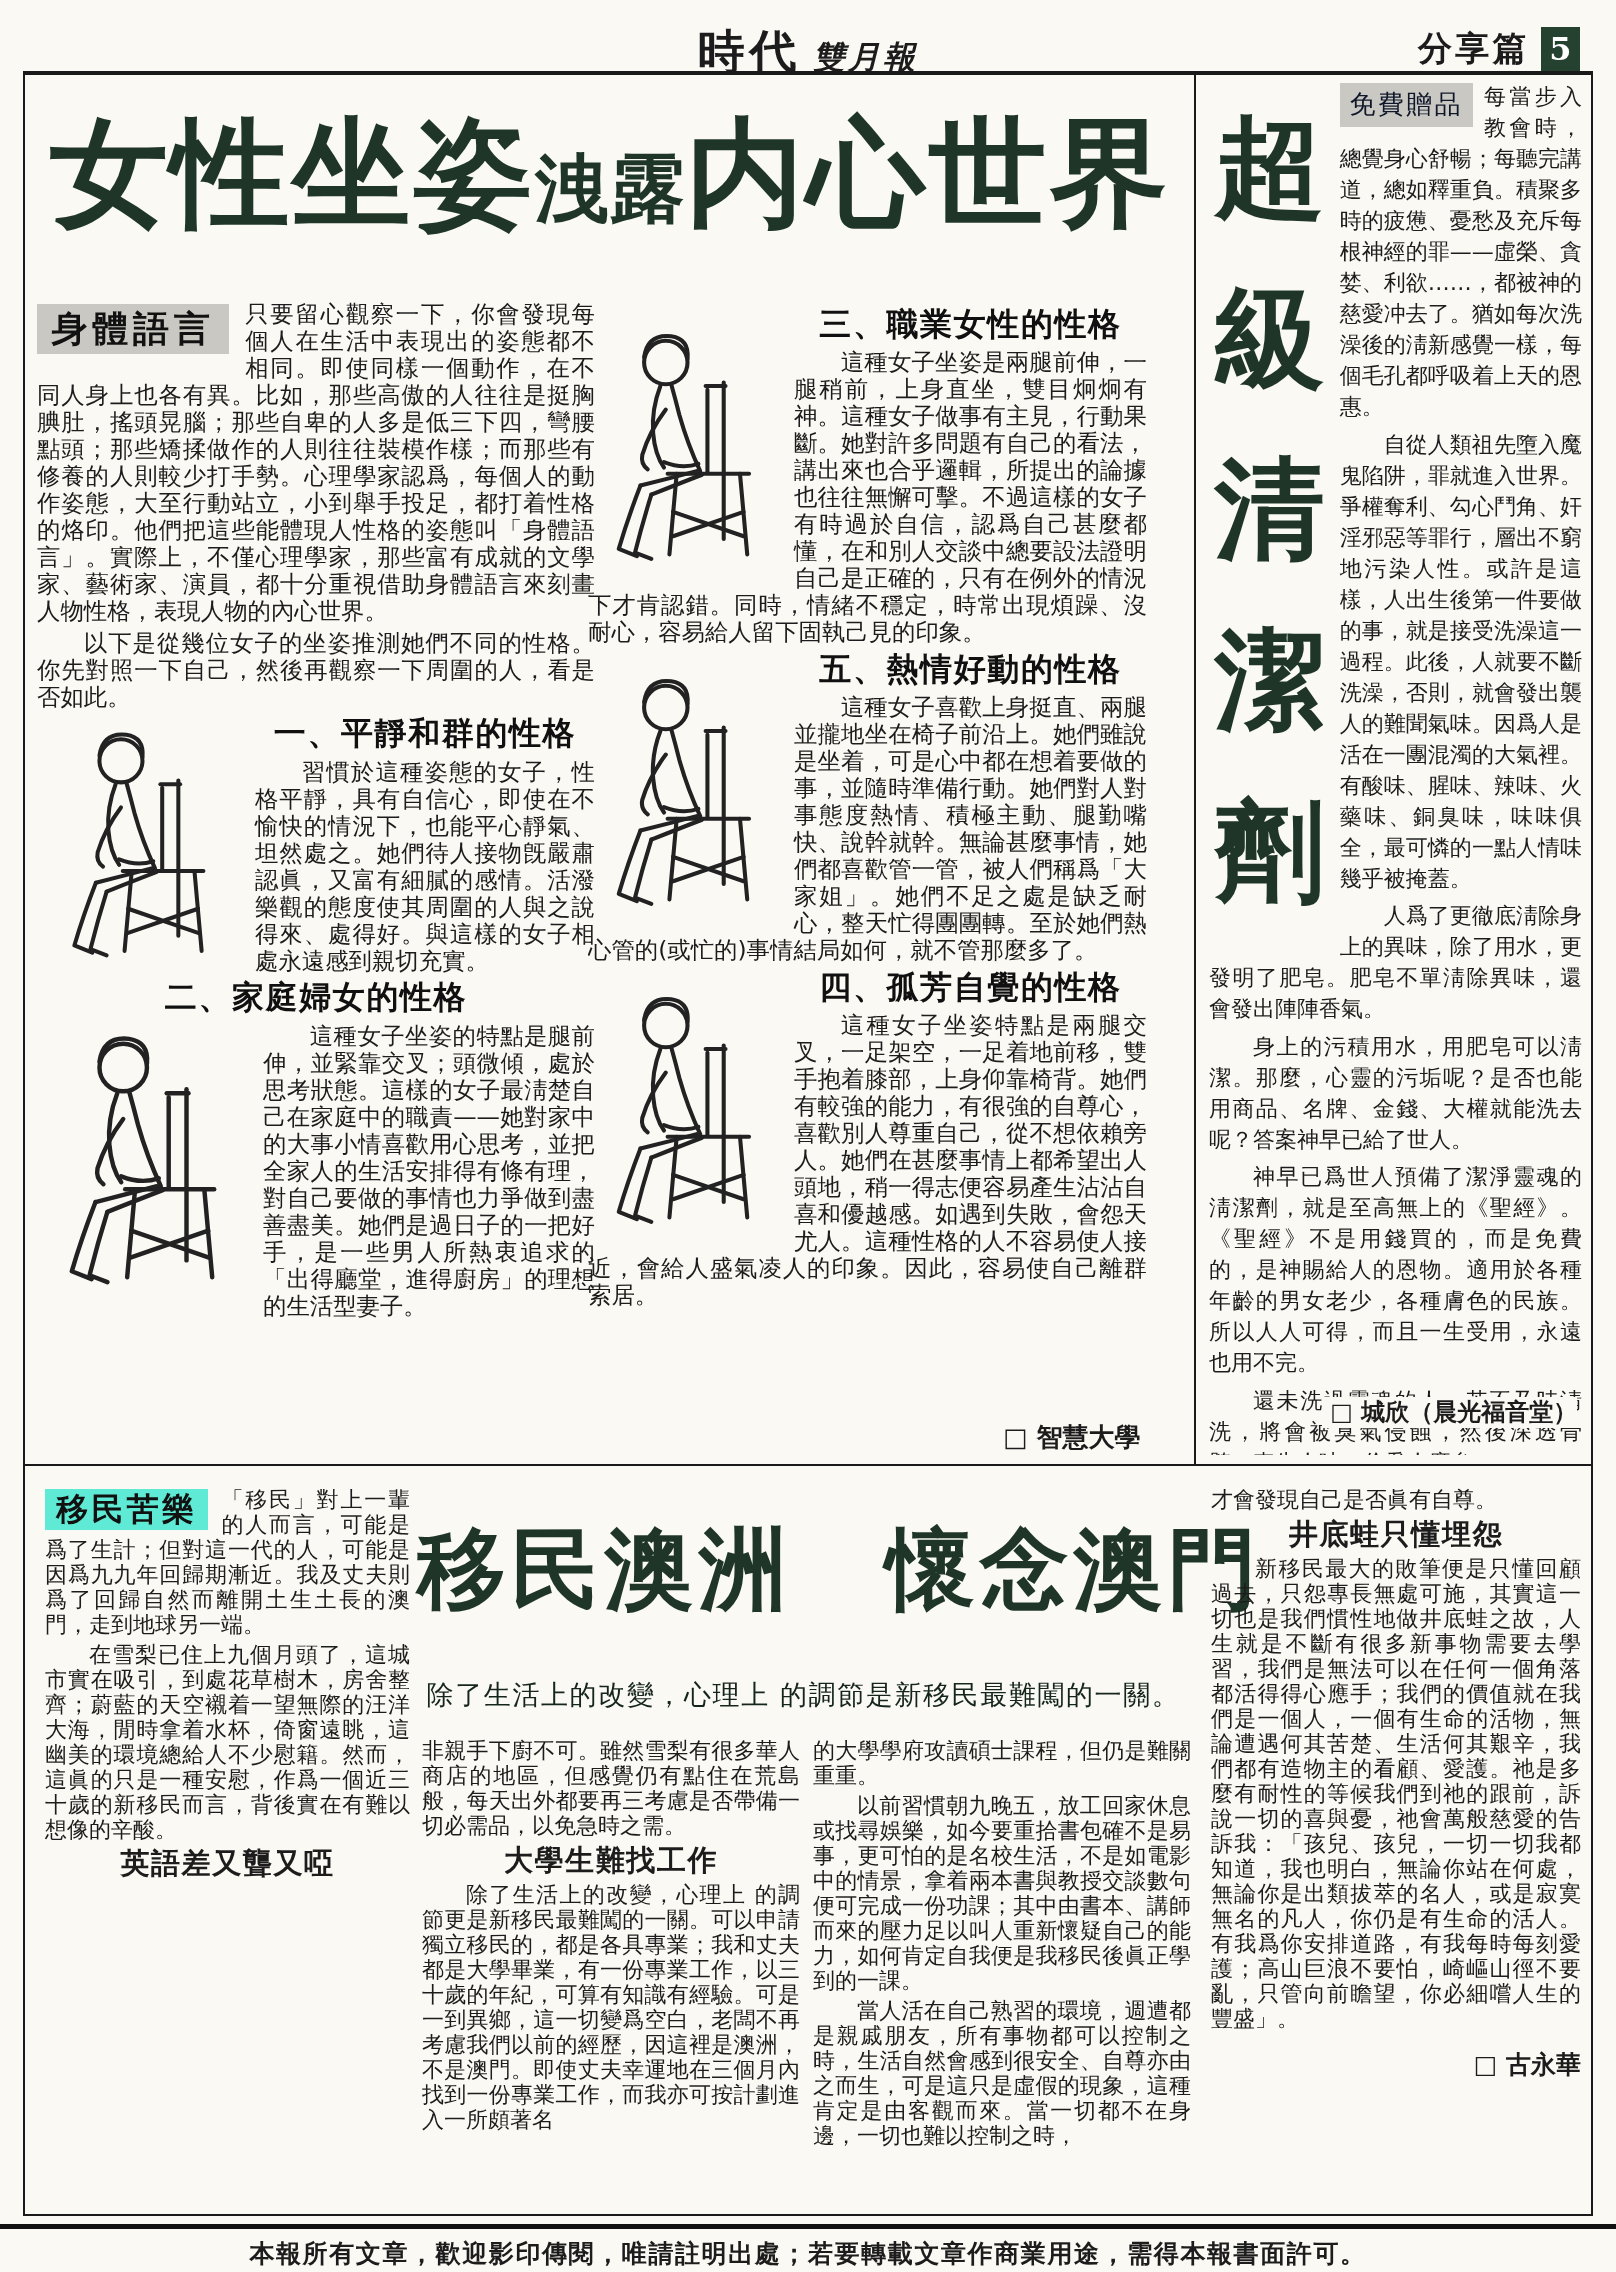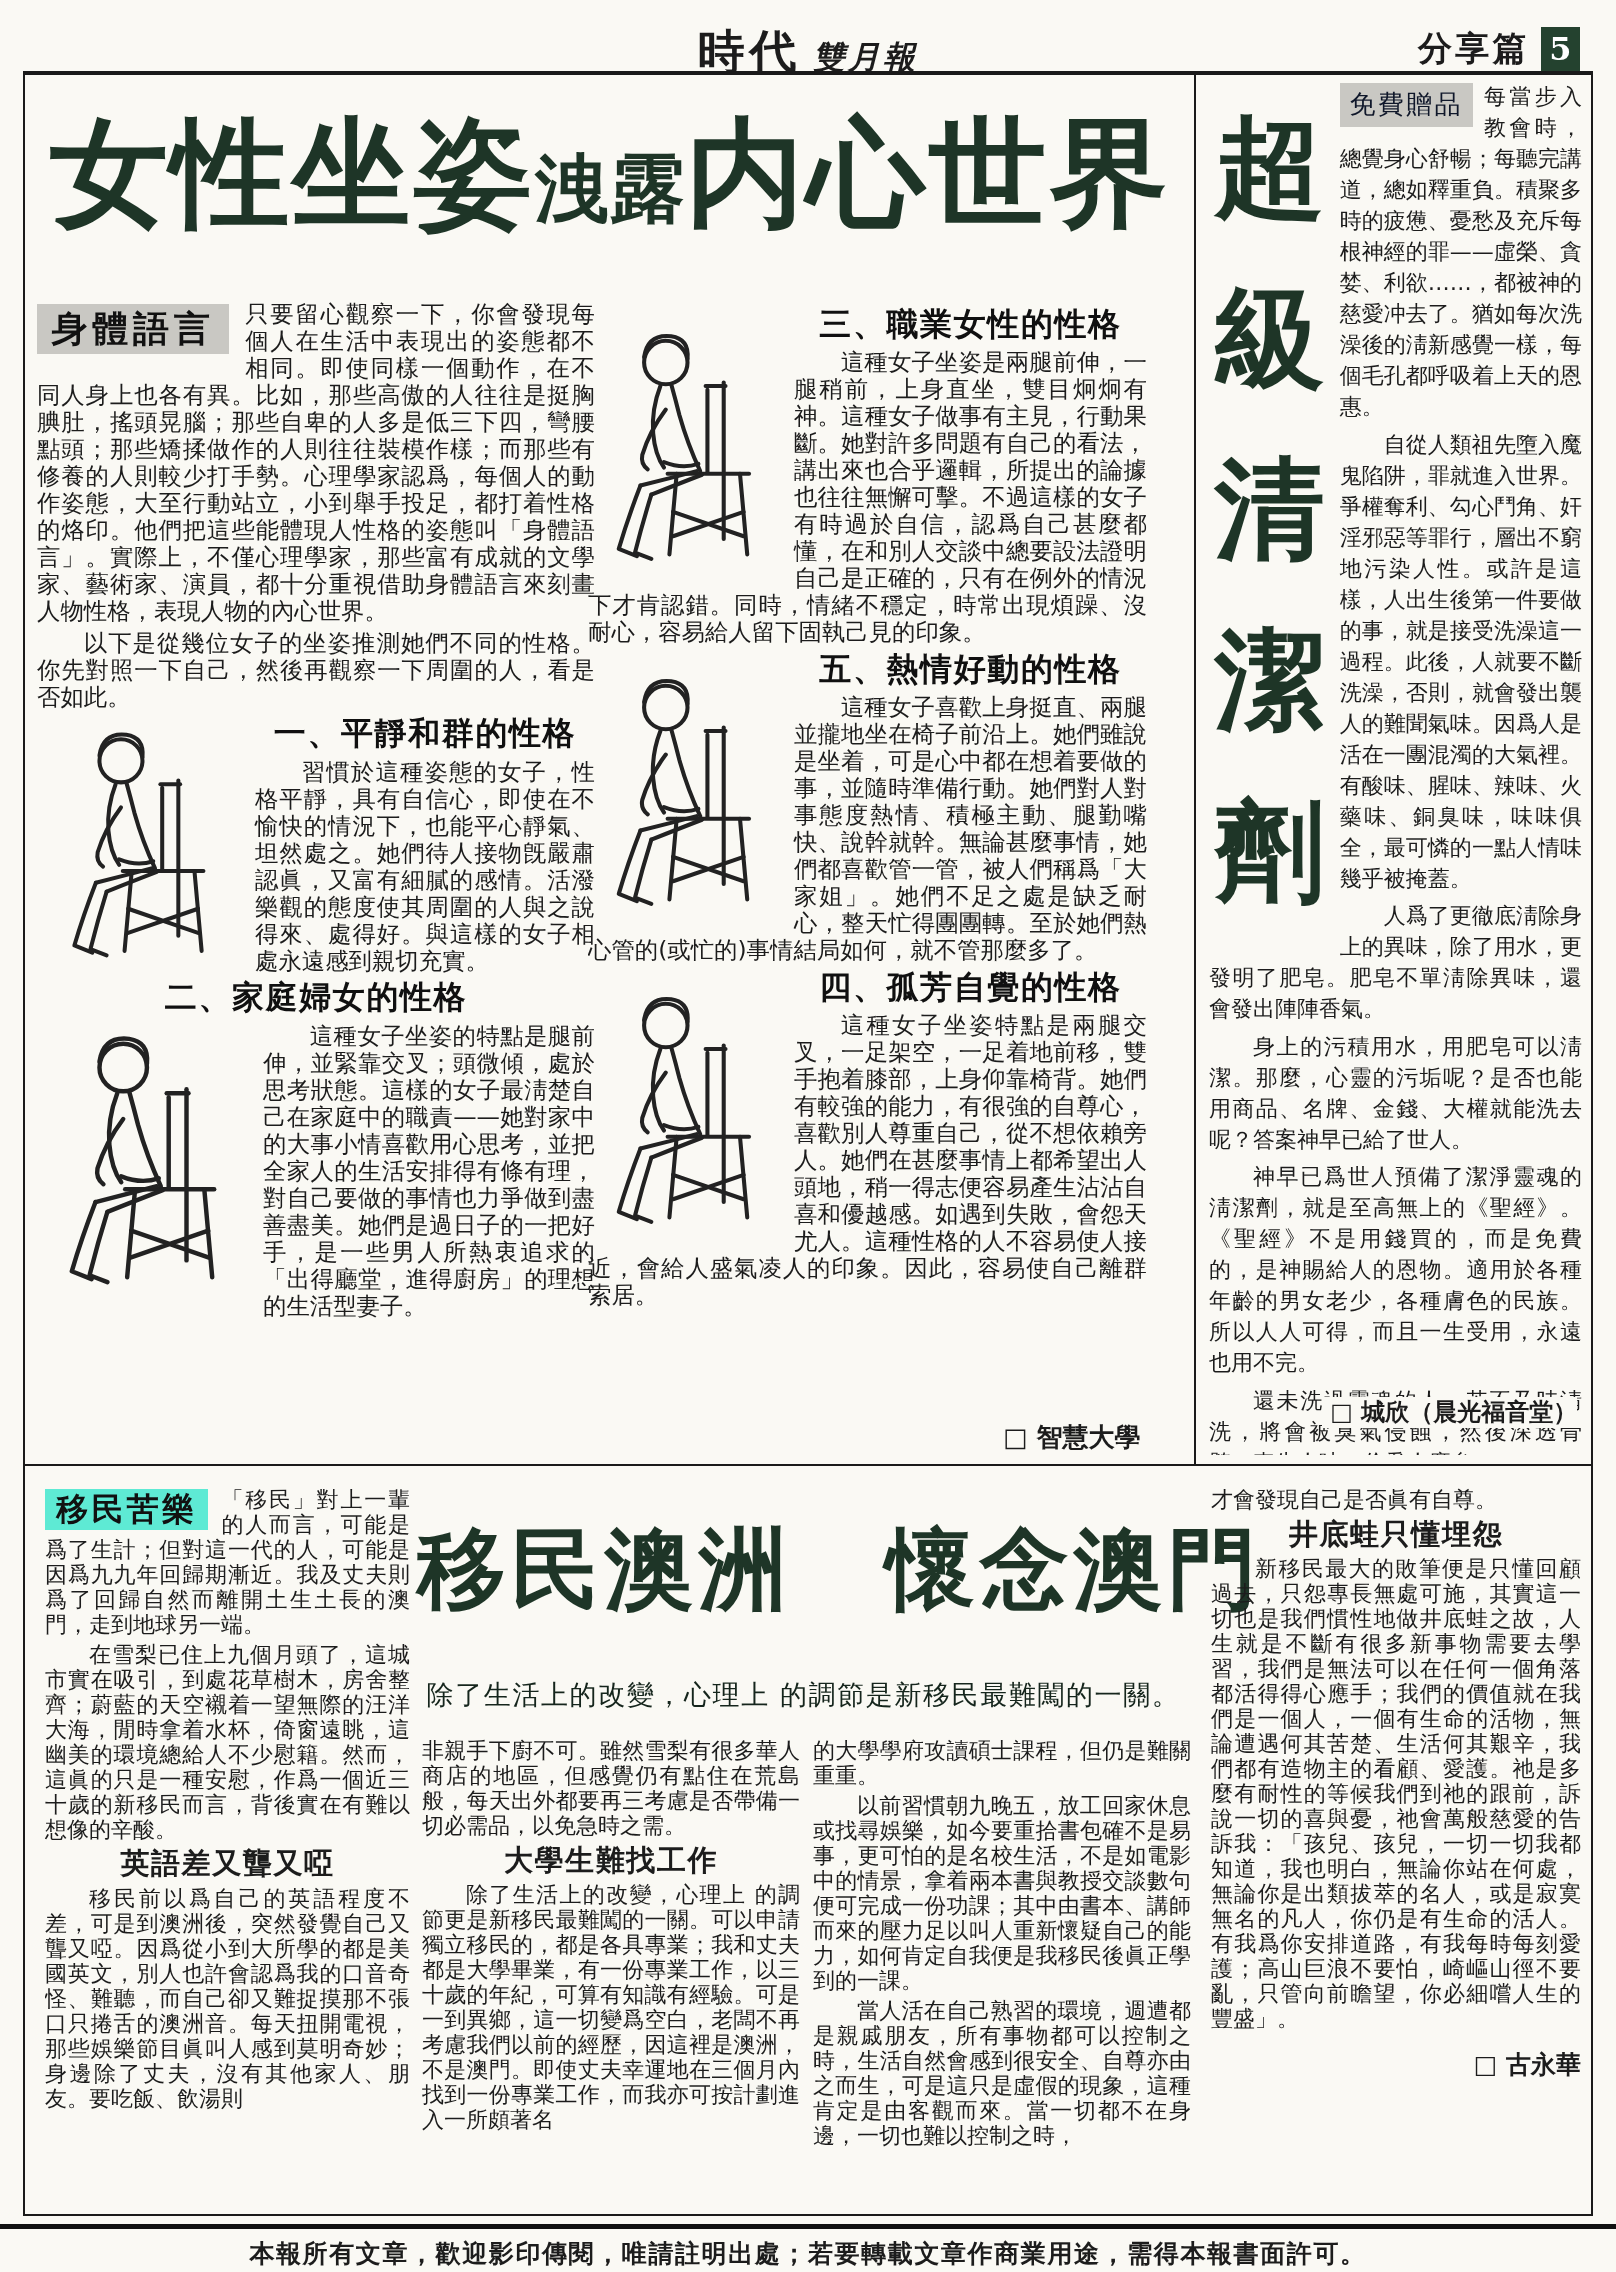--- a/index.html
+++ b/index.html
@@ -202,21 +202,20 @@
 
   <div class="b-headline">
     <div class="b-hl">移民澳洲　懷念澳門</div>
     <div class="b-sub">除了生活上的改變，心理上 的調節是新移民最難闖的一關。</div>
   </div>
 
   <div class="b-col b-col1">
     <p><span class="kicker-b">移民苦樂</span><span>「移民」對上一輩的人而言，可能是爲了生計；但對這一代的人，可能是因爲九九年回歸期漸近。我及丈夫則爲了回歸自然而離開土生土長的澳門，走到地球另一端。</span></p>
     <p class="indent">在雪梨已住上九個月頭了，這城市實在吸引，到處花草樹木，房舍整齊；蔚藍的天空襯着一望無際的汪洋大海，閒時拿着水杯，倚窗遠眺，這幽美的環境總給人不少慰籍。然而，這眞的只是一種安慰，作爲一個近三十歲的新移民而言，背後實在有難以想像的辛酸。</p>
     <div class="sub-heading">英語差又聾又啞</div>
-    <p class="indent">移民前以爲自己的英語程度不差，可是到澳洲後，突然發覺自己又聾又啞。因爲從小到大所學的都是美國英文，別人也許會認爲我的口音奇怪、難聽，而自己卻又難捉摸那不張口只捲舌的澳洲音。每天扭開電視，那些娛樂節目眞叫人感到莫明奇妙；身邊除了丈夫，沒有其他家人、朋友。要吃飯、飲湯則</p>
   </div>
 
   <div class="b-col b-col2">
     <p>非親手下廚不可。雖然雪梨有很多華人商店的地區，但感覺仍有點住在荒島般，每天出外都要再三考慮是否帶備一切必需品，以免急時之需。</p>
     <div class="sub-heading">大學生難找工作</div>
     <p class="indent">除了生活上的改變，心理上 的調節更是新移民最難闖的一關。可以申請獨立移民的，都是各具專業；我和丈夫都是大學畢業，有一份專業工作，以三十歲的年紀，可算有知識有經驗。可是一到異鄉，這一切變爲空白，老闆不再考慮我們以前的經歷，因這裡是澳洲，不是澳門。即使丈夫幸運地在三個月內找到一份專業工作，而我亦可按計劃進入一所頗著名</p>
   </div>
 
   <div class="b-col b-col3">
     <p>的大學學府攻讀碩士課程，但仍是難關重重。</p>

